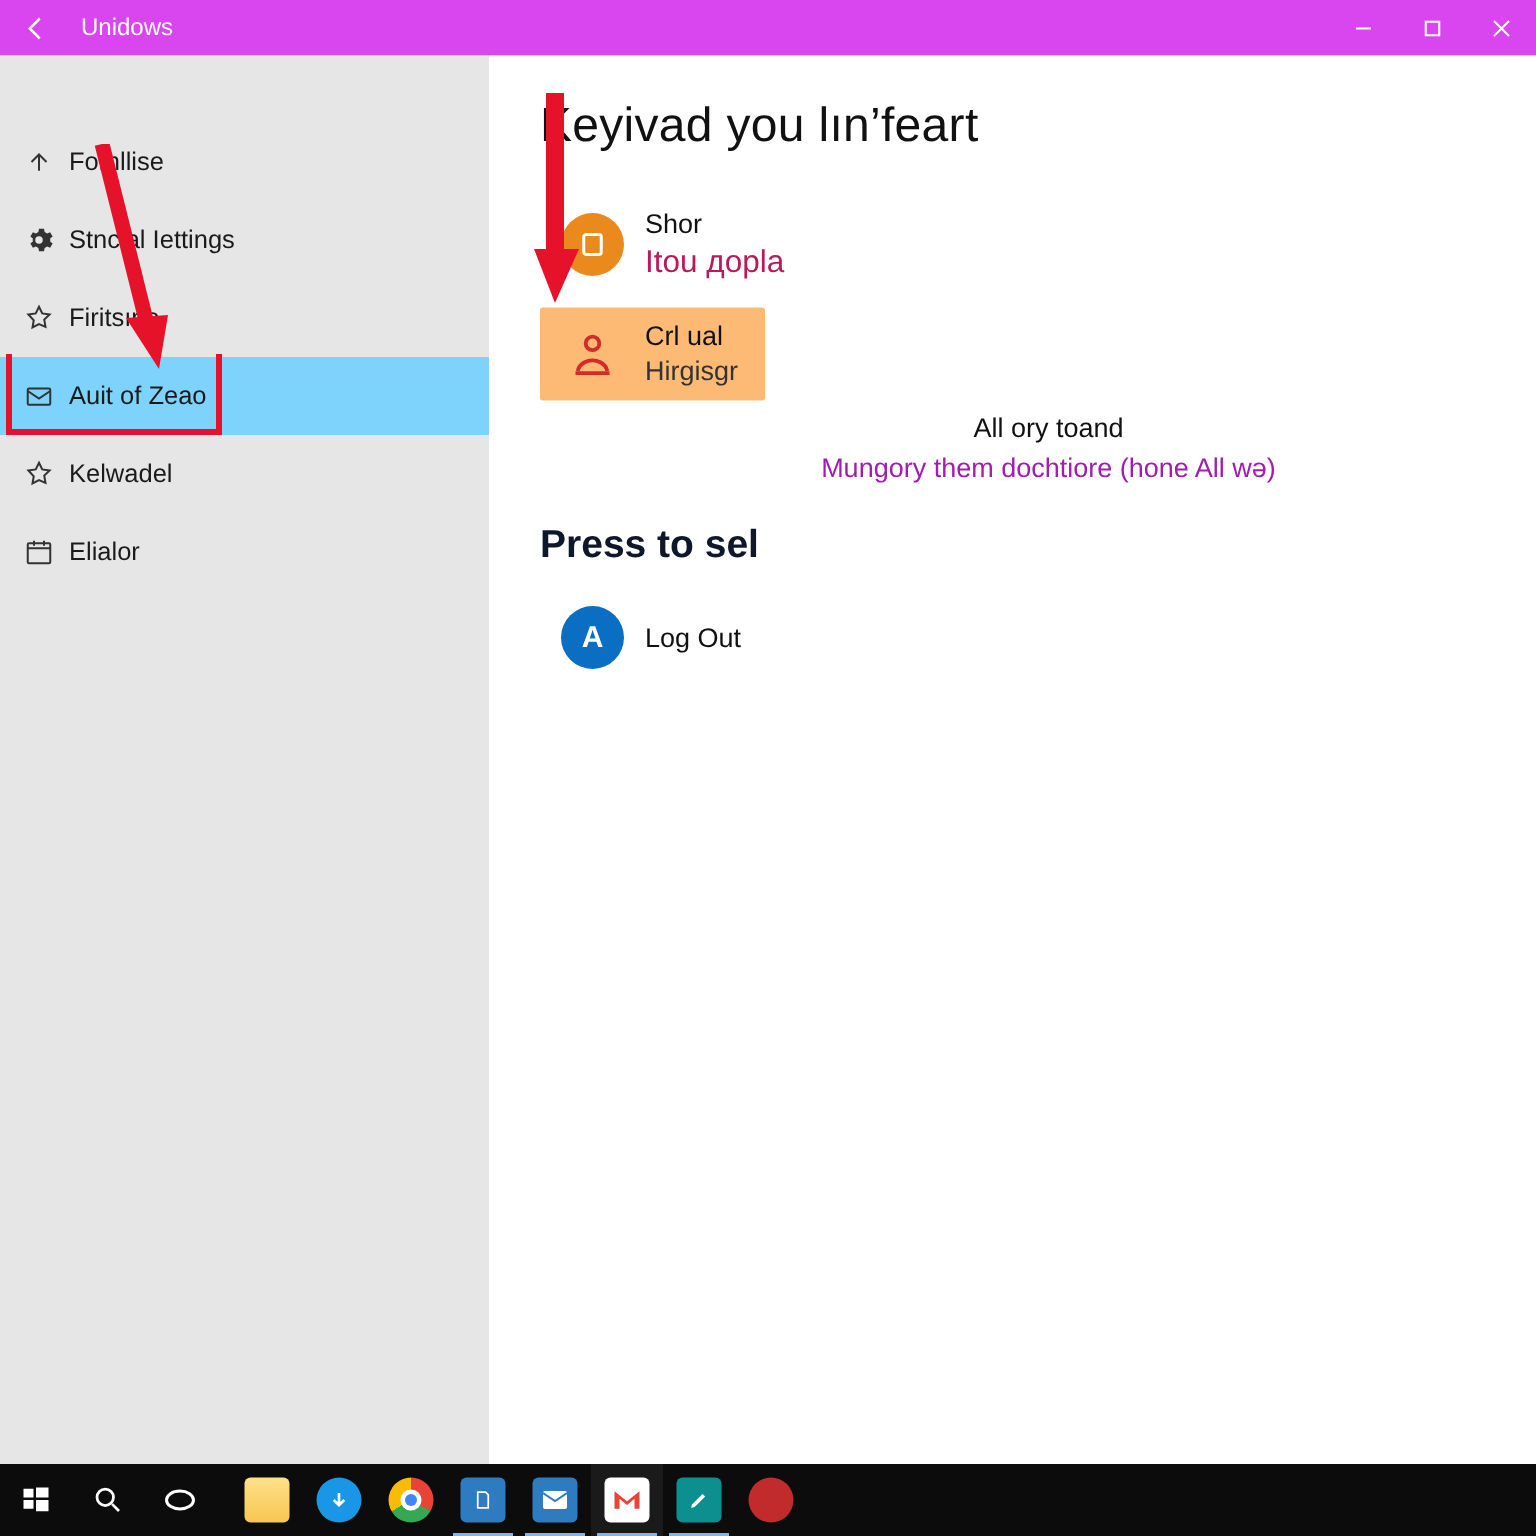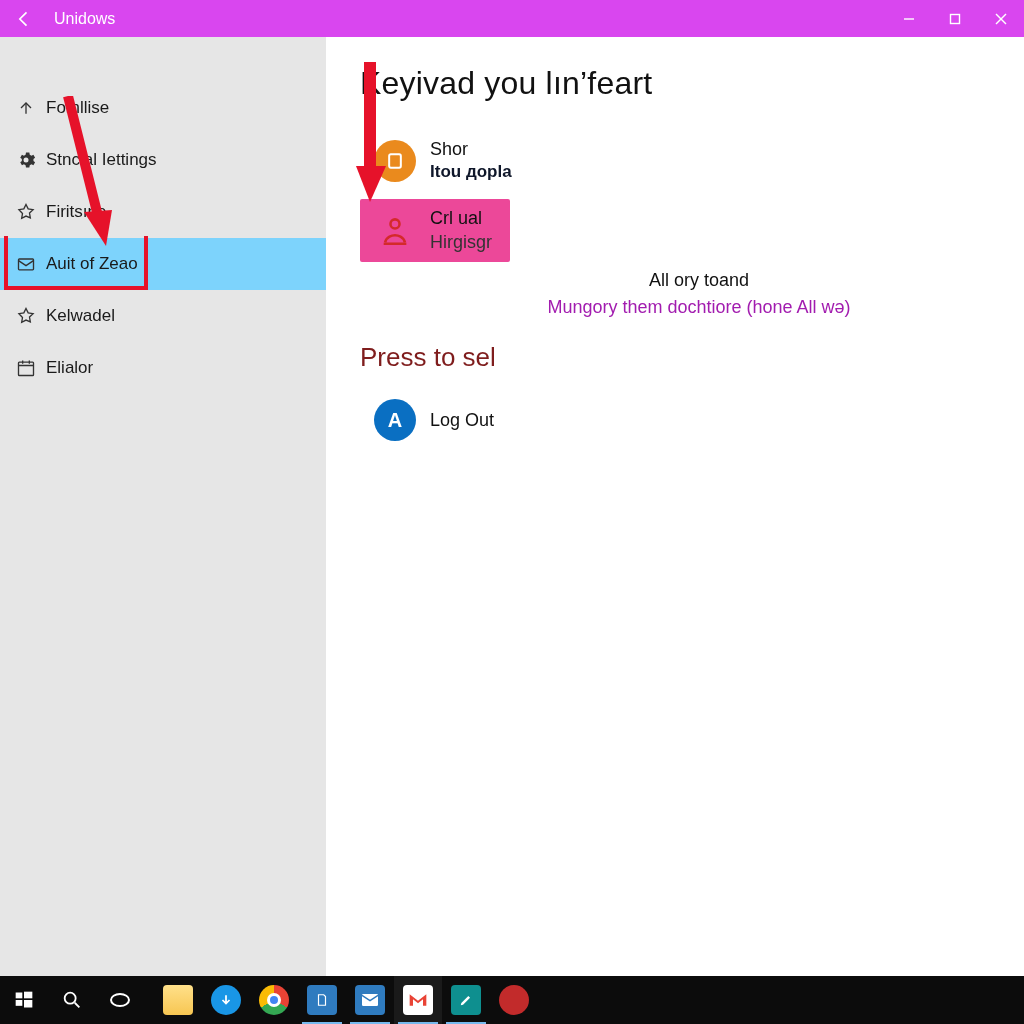--- a/index.html
+++ b/index.html
@@ -56,42 +56,42 @@
     flex:1; background:#fff; padding: 28px 0 0 0;
   }
   .content h1 {
     font-size: 32px; font-weight: 500; color:#111; padding-left: 34px; margin-bottom: 28px;
     letter-spacing: .2px;
   }
   .card {
     display:flex; align-items:center; gap:14px; padding:8px 14px; margin-left:34px;
     border-radius:2px; margin-bottom:8px; width: fit-content; min-width: 150px;
   }
-  .card.selected { background:#ec4899; }
+  .card.selected { background:#fdba74; }
   .card .round {
     width:42px; height:42px; border-radius:50%; display:flex; align-items:center; justify-content:center;
     color:#fff; font-weight:600; font-size:20px;
   }
   .card .round.orange { background:#ea8a1d; }
   .card .round.blue { background:#0a6fc2; }
   .card .texts { display:flex; flex-direction:column; line-height:1.3; }
   .card .texts .t1 { font-size:18px; color:#111; }
-  .card .texts .t2 { font-size:17px; color:#0f172a;font-weight:bold; }
+  .card .texts .t2 { font-size:21px; color:#be185d; }
 
   .user-icon {
     width:42px; height:42px; display:flex; align-items:center; justify-content:center;
   }
 
   .plain-line {
     font-size:18px; color:#111; padding-left:48px; margin: 6px 0 4px 0; text-align: center;
   }
   .plain-line.sub { color:#a21caf; margin-bottom: 24px; }
 
   .content h2 {
-    font-size:26px; font-weight:400; color:#7f1d1d; padding-left:34px; margin: 14px 0 18px 0;
+    font-size:26px; font-weight:700; color:#0f172a; padding-left:34px; margin: 14px 0 18px 0;
   }
 
   
   .taskbar {
     position:absolute; left:0; right:0; bottom:0; height:48px; background:#0c0c0c;
     display:flex; align-items:center;
   }
   .task-item {
     width:48px; height:48px; display:flex; align-items:center; justify-content:center;
     position:relative;

